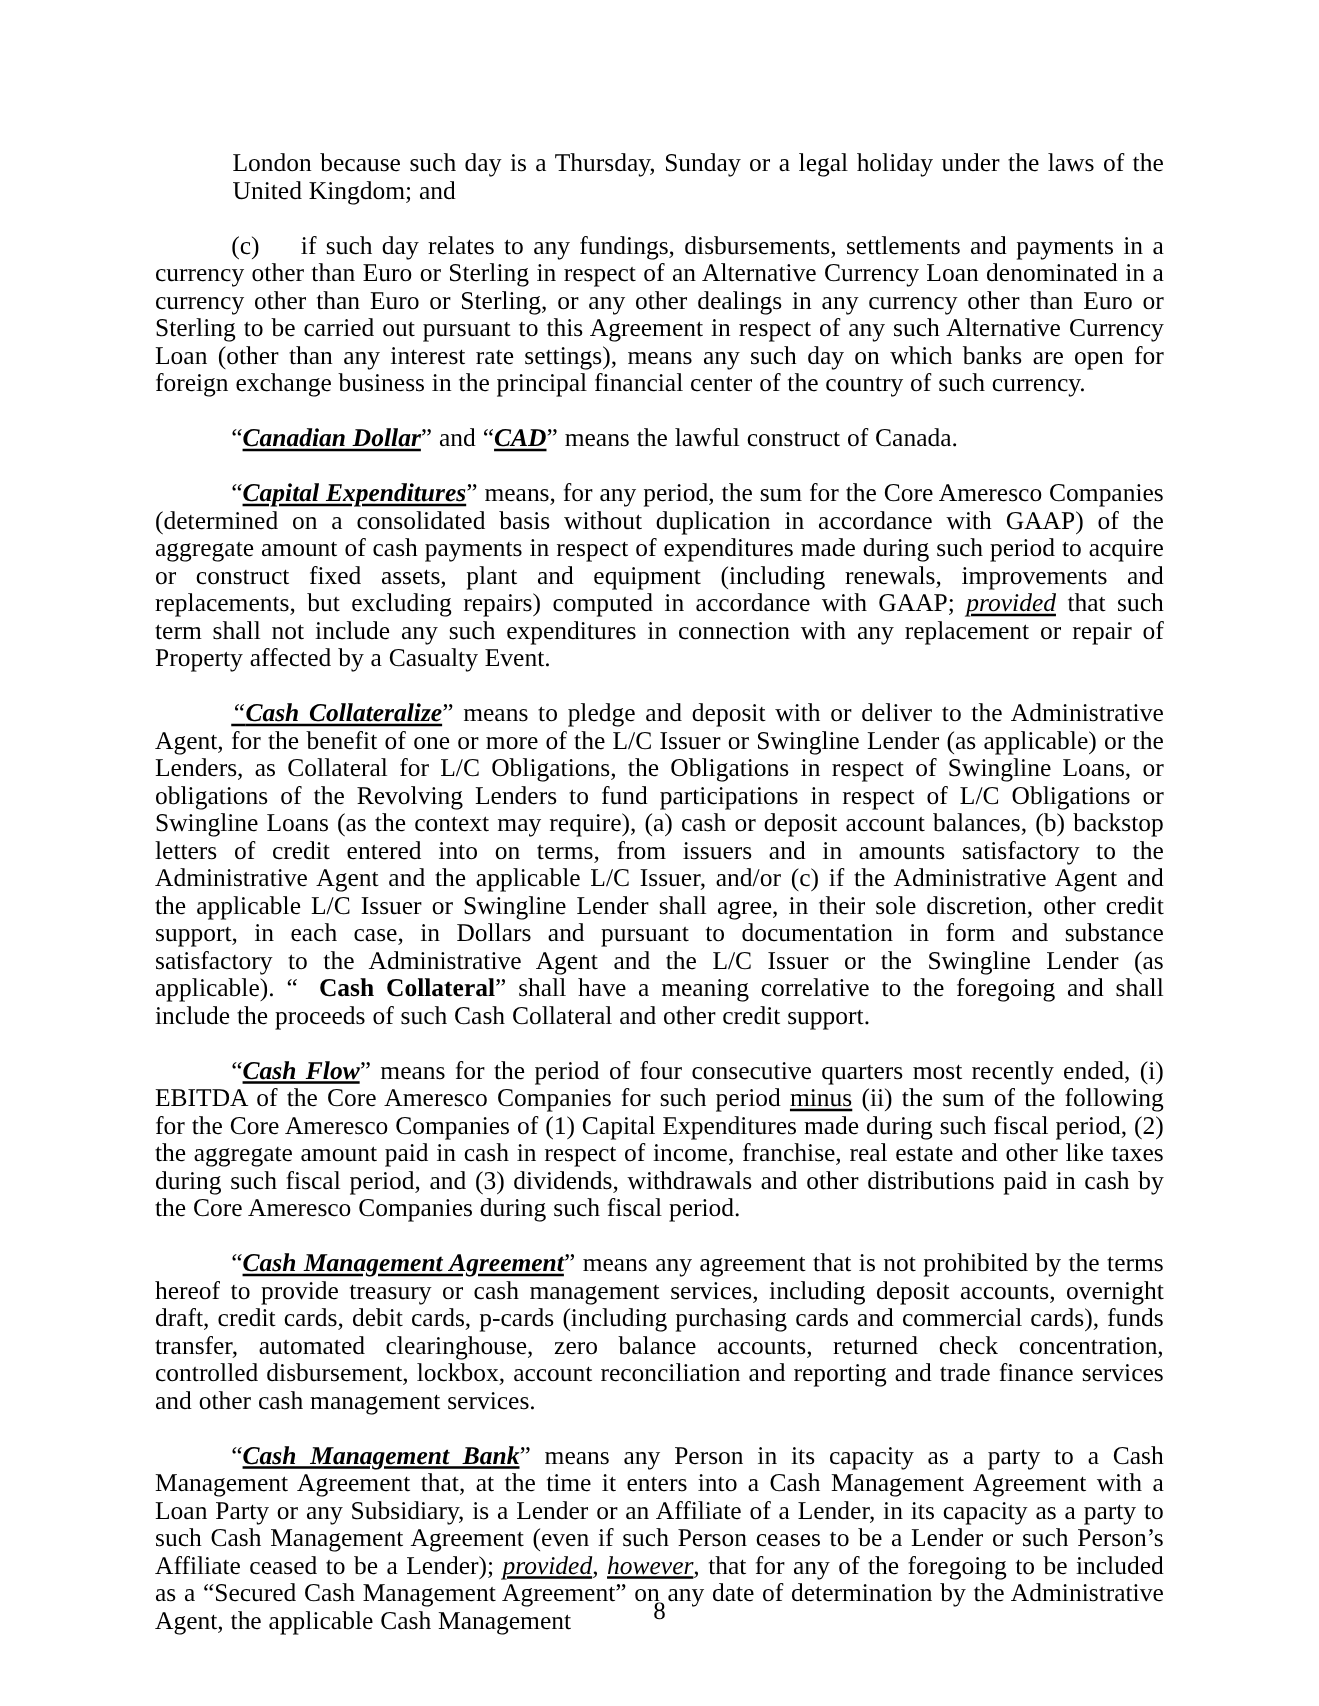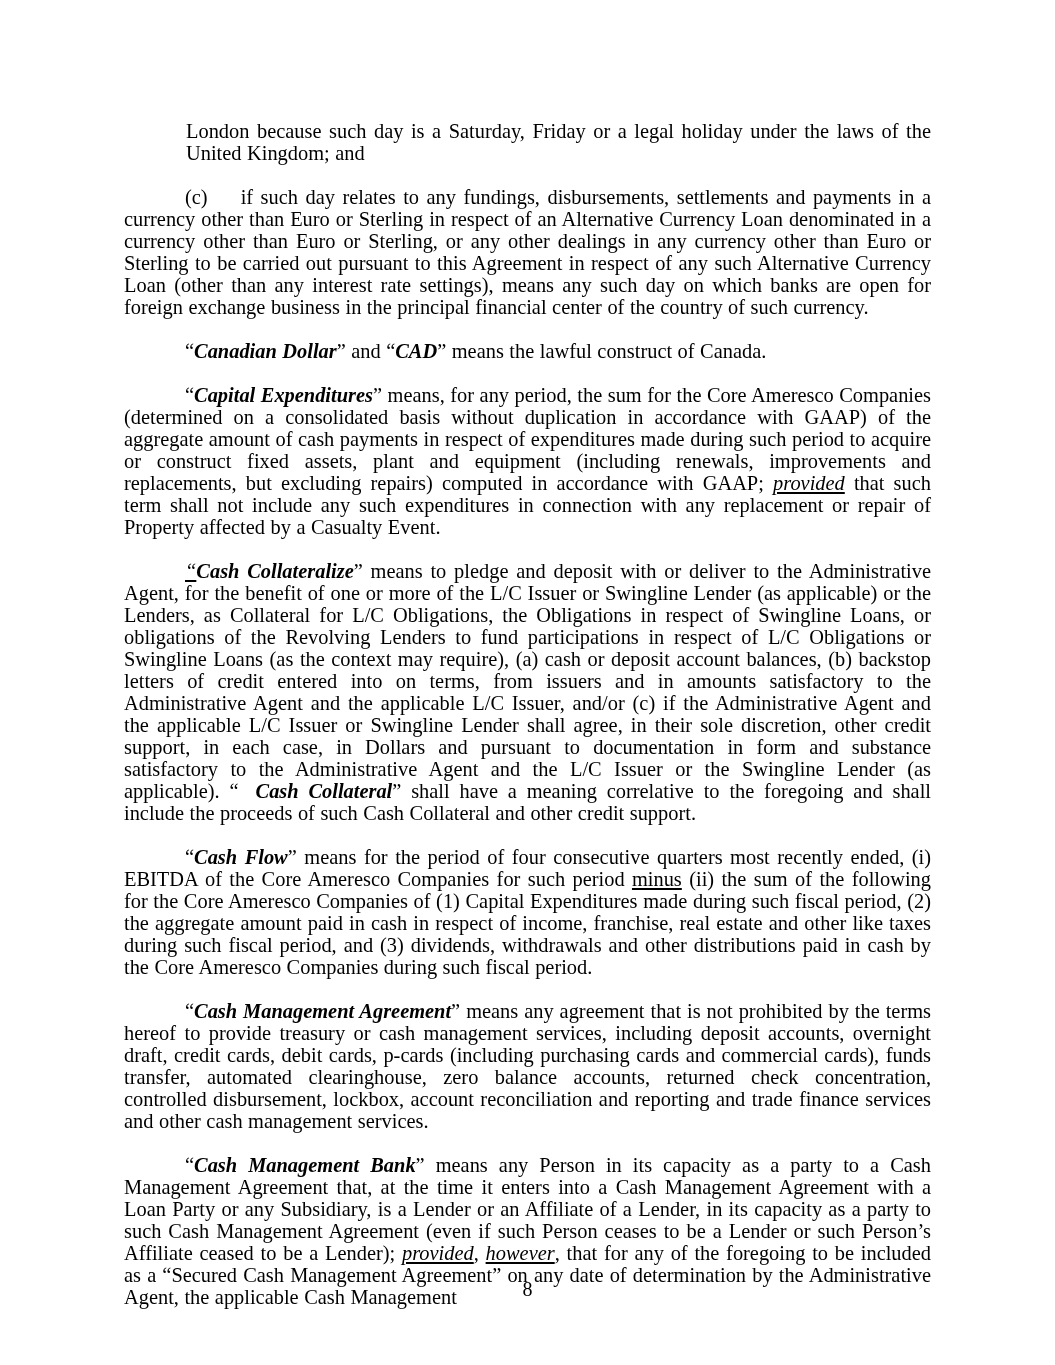--- a/index.html
+++ b/index.html
@@ -29,45 +29,45 @@
     text-align: justify;
     word-spacing: 0.02em;
   }
   p.para.main { text-indent: 61px; }
   p.para.sub { margin-left: 62px; }
   p.para.sub-indent { text-indent: 61px; }
   .run-plain { }
   .run-term {
     font-weight: bold;
     font-style: italic;
+    text-decoration: underline;
   }
   .run-term-noline {
     font-weight: bold;
-    font-style: italic;
     margin-left: 17px;
   }
   .run-italic { font-style: italic; text-decoration: underline; }
   .run-underline { text-decoration: underline; }
   .run-tab { display: inline-block; width: 33px; }
   .footer {
     position: absolute;
     top: 1278px;
     left: 0;
     width: 100%;
     text-align: center;
     font-size: 20px;
     line-height: 22px;
   }
 </style>
 </head>
 <body>
 
 <div class="page">
   <div class="doc-body">
-      <p class="para sub"><span class="run-plain">London because such day is a Saturday, Friday or a legal holiday under the laws of the United Kingdom; and</span></p>
+      <p class="para sub"><span class="run-plain">London because such day is a Thursday, Sunday or a legal holiday under the laws of the United Kingdom; and</span></p>
       <p class="para sub-indent"><span class="run-plain">(c)</span><span class="run-tab"></span><span class="run-plain">if such day relates to any fundings, disbursements, settlements and payments in a currency other than Euro or Sterling in respect of an Alternative Currency Loan denominated in a currency other than Euro or Sterling, or any other dealings in any currency other than Euro or Sterling to be carried out pursuant to this Agreement in respect of any such Alternative Currency Loan (other than any interest rate settings), means any such day on which banks are open for foreign exchange business in the principal financial center of the country of such currency.</span></p>
       <p class="para main"><span class="run-plain">“</span><span class="run-term">Canadian Dollar</span><span class="run-plain">” and “</span><span class="run-term">CAD</span><span class="run-plain">” means the lawful construct of Canada.</span></p>
       <p class="para main"><span class="run-plain">“</span><span class="run-term">Capital Expenditures</span><span class="run-plain">” means, for any period, the sum for the Core Ameresco Companies (determined on a consolidated basis without duplication in accordance with GAAP) of the aggregate amount of cash payments in respect of expenditures made during such period to acquire or construct fixed assets, plant and equipment (including renewals, improvements and replacements, but excluding repairs) computed in accordance with GAAP; </span><span class="run-italic">provided</span><span class="run-plain"> that such term shall not include any such expenditures in connection with any replacement or repair of Property affected by a Casualty Event.</span></p>
       <p class="para main"><span class="run-italic">“</span><span class="run-term">Cash Collateralize</span><span class="run-plain">” means to pledge and deposit with or deliver to the Administrative Agent, for the benefit of one or more of the L/C Issuer or Swingline Lender (as applicable) or the Lenders, as Collateral for L/C Obligations, the Obligations in respect of Swingline Loans, or obligations of the Revolving Lenders to fund participations in respect of L/C Obligations or Swingline Loans (as the context may require), (a) cash or deposit account balances, (b) backstop letters of credit entered into on terms, from issuers and in amounts satisfactory to the Administrative Agent and the applicable L/C Issuer, and/or (c) if the Administrative Agent and the applicable L/C Issuer or Swingline Lender shall agree, in their sole discretion, other credit support, in each case, in Dollars and pursuant to documentation in form and substance satisfactory to the Administrative Agent and the L/C Issuer or the Swingline Lender (as applicable). “</span><span class="run-term-noline">Cash Collateral</span><span class="run-plain">” shall have a meaning correlative to the foregoing and shall include the proceeds of such Cash Collateral and other credit support.</span></p>
       <p class="para main"><span class="run-plain">“</span><span class="run-term">Cash Flow</span><span class="run-plain">” means for the period of four consecutive quarters most recently ended, (i) EBITDA of the Core Ameresco Companies for such period </span><span class="run-underline">minus</span><span class="run-plain"> (ii) the sum of the following for the Core Ameresco Companies of (1) Capital Expenditures made during such fiscal period, (2) the aggregate amount paid in cash in respect of income, franchise, real estate and other like taxes during such fiscal period, and (3) dividends, withdrawals and other distributions paid in cash by the Core Ameresco Companies during such fiscal period.</span></p>
       <p class="para main"><span class="run-plain">“</span><span class="run-term">Cash Management Agreement</span><span class="run-plain">” means any agreement that is not prohibited by the terms hereof to provide treasury or cash management services, including deposit accounts, overnight draft, credit cards, debit cards, p-cards (including purchasing cards and commercial cards), funds transfer, automated clearinghouse, zero balance accounts, returned check concentration, controlled disbursement, lockbox, account reconciliation and reporting and trade finance services and other cash management services.</span></p>
       <p class="para main"><span class="run-plain">“</span><span class="run-term">Cash Management Bank</span><span class="run-plain">” means any Person in its capacity as a party to a Cash Management Agreement that, at the time it enters into a Cash Management Agreement with a Loan Party or any Subsidiary, is a Lender or an Affiliate of a Lender, in its capacity as a party to such Cash Management Agreement (even if such Person ceases to be a Lender or such Person’s Affiliate ceased to be a Lender); </span><span class="run-italic">provided</span><span class="run-plain">, </span><span class="run-italic">however</span><span class="run-plain">, that for any of the foregoing to be included as a “Secured Cash Management Agreement” on any date of determination by the Administrative Agent, the applicable Cash Management</span></p>
     </div>
   <div class="footer">
     <span>8</span>

